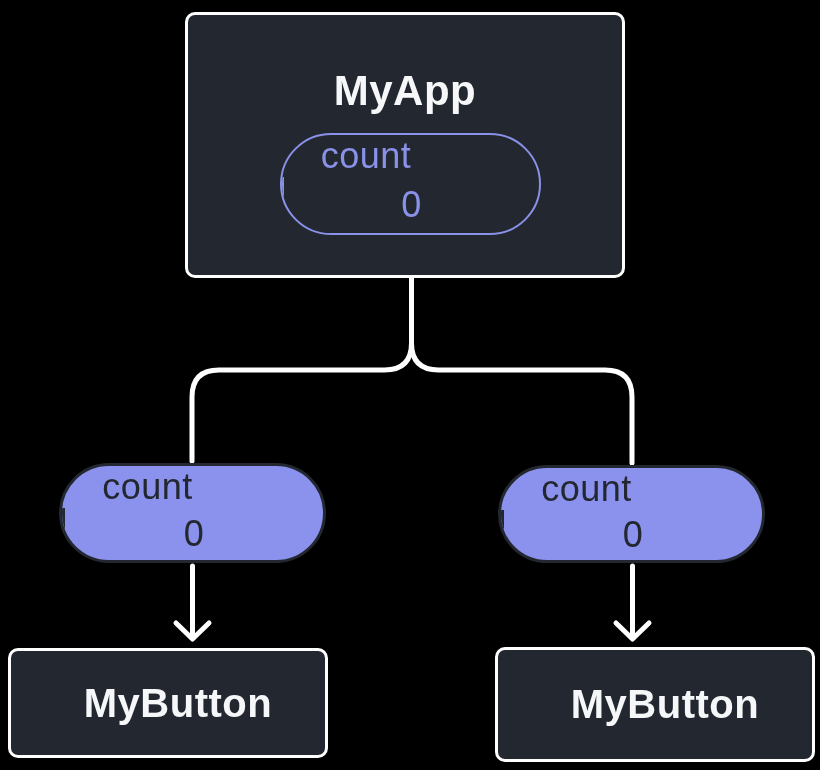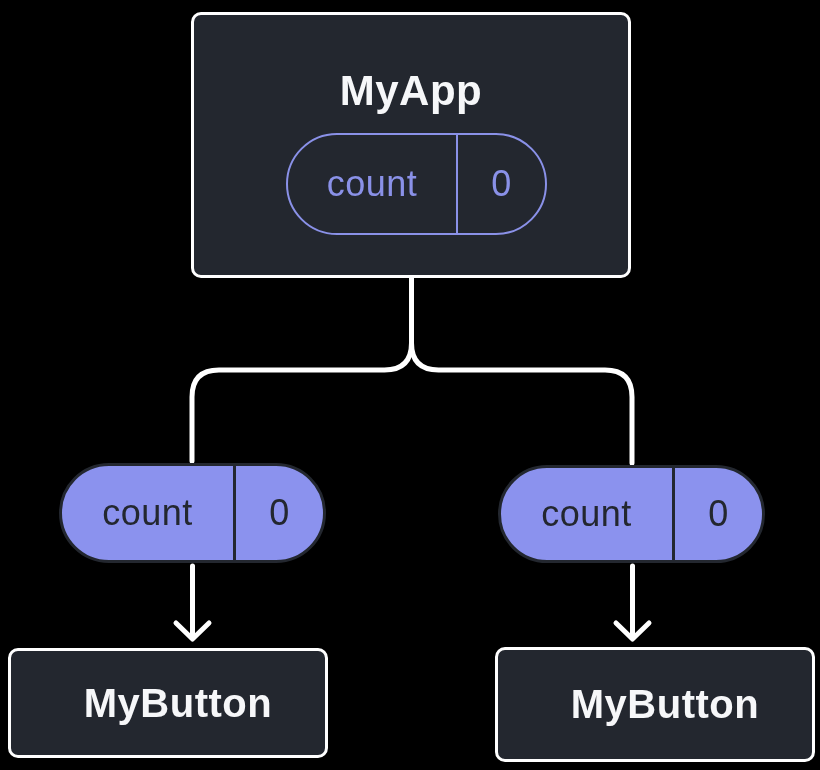--- a/index.html
+++ b/index.html
@@ -23,21 +23,21 @@
     background: var(--canvas-bg);
     overflow: hidden;
   }
 
   .card {
     position: absolute;
     background: var(--card-bg);
     border: 3px solid var(--card-border);
     border-radius: 10px;
   }
-  .card-app { left: 191px; top: 12px; width: 440px; height: 266px; }
+  .card-app { left: 185px; top: 12px; width: 440px; height: 266px; }
   .card-button { display: flex; align-items: center; justify-content: center; }
   .card-button-left  { left: 8px;   top: 648px; width: 320px; height: 110px; }
   .card-button-right { left: 495px; top: 647px; width: 320px; height: 115px; }
 
   .card-title {
     position: absolute;
     left: 0; right: 0; top: 52px;
     text-align: center;
     color: var(--card-text);
     font-size: 42px;
@@ -51,20 +51,21 @@
     letter-spacing: 0.5px;
     margin-left: 20px;
   }
 
   .pill {
     position: absolute;
     display: flex;
     align-items: stretch;
     border-radius: 999px;
     overflow: hidden;
+    flex-direction: column;
   }
   .pill-segment {
     display: flex;
     align-items: center;
     justify-content: center;
     font-size: 36px;
     letter-spacing: 0.5px;
   }
 
   

